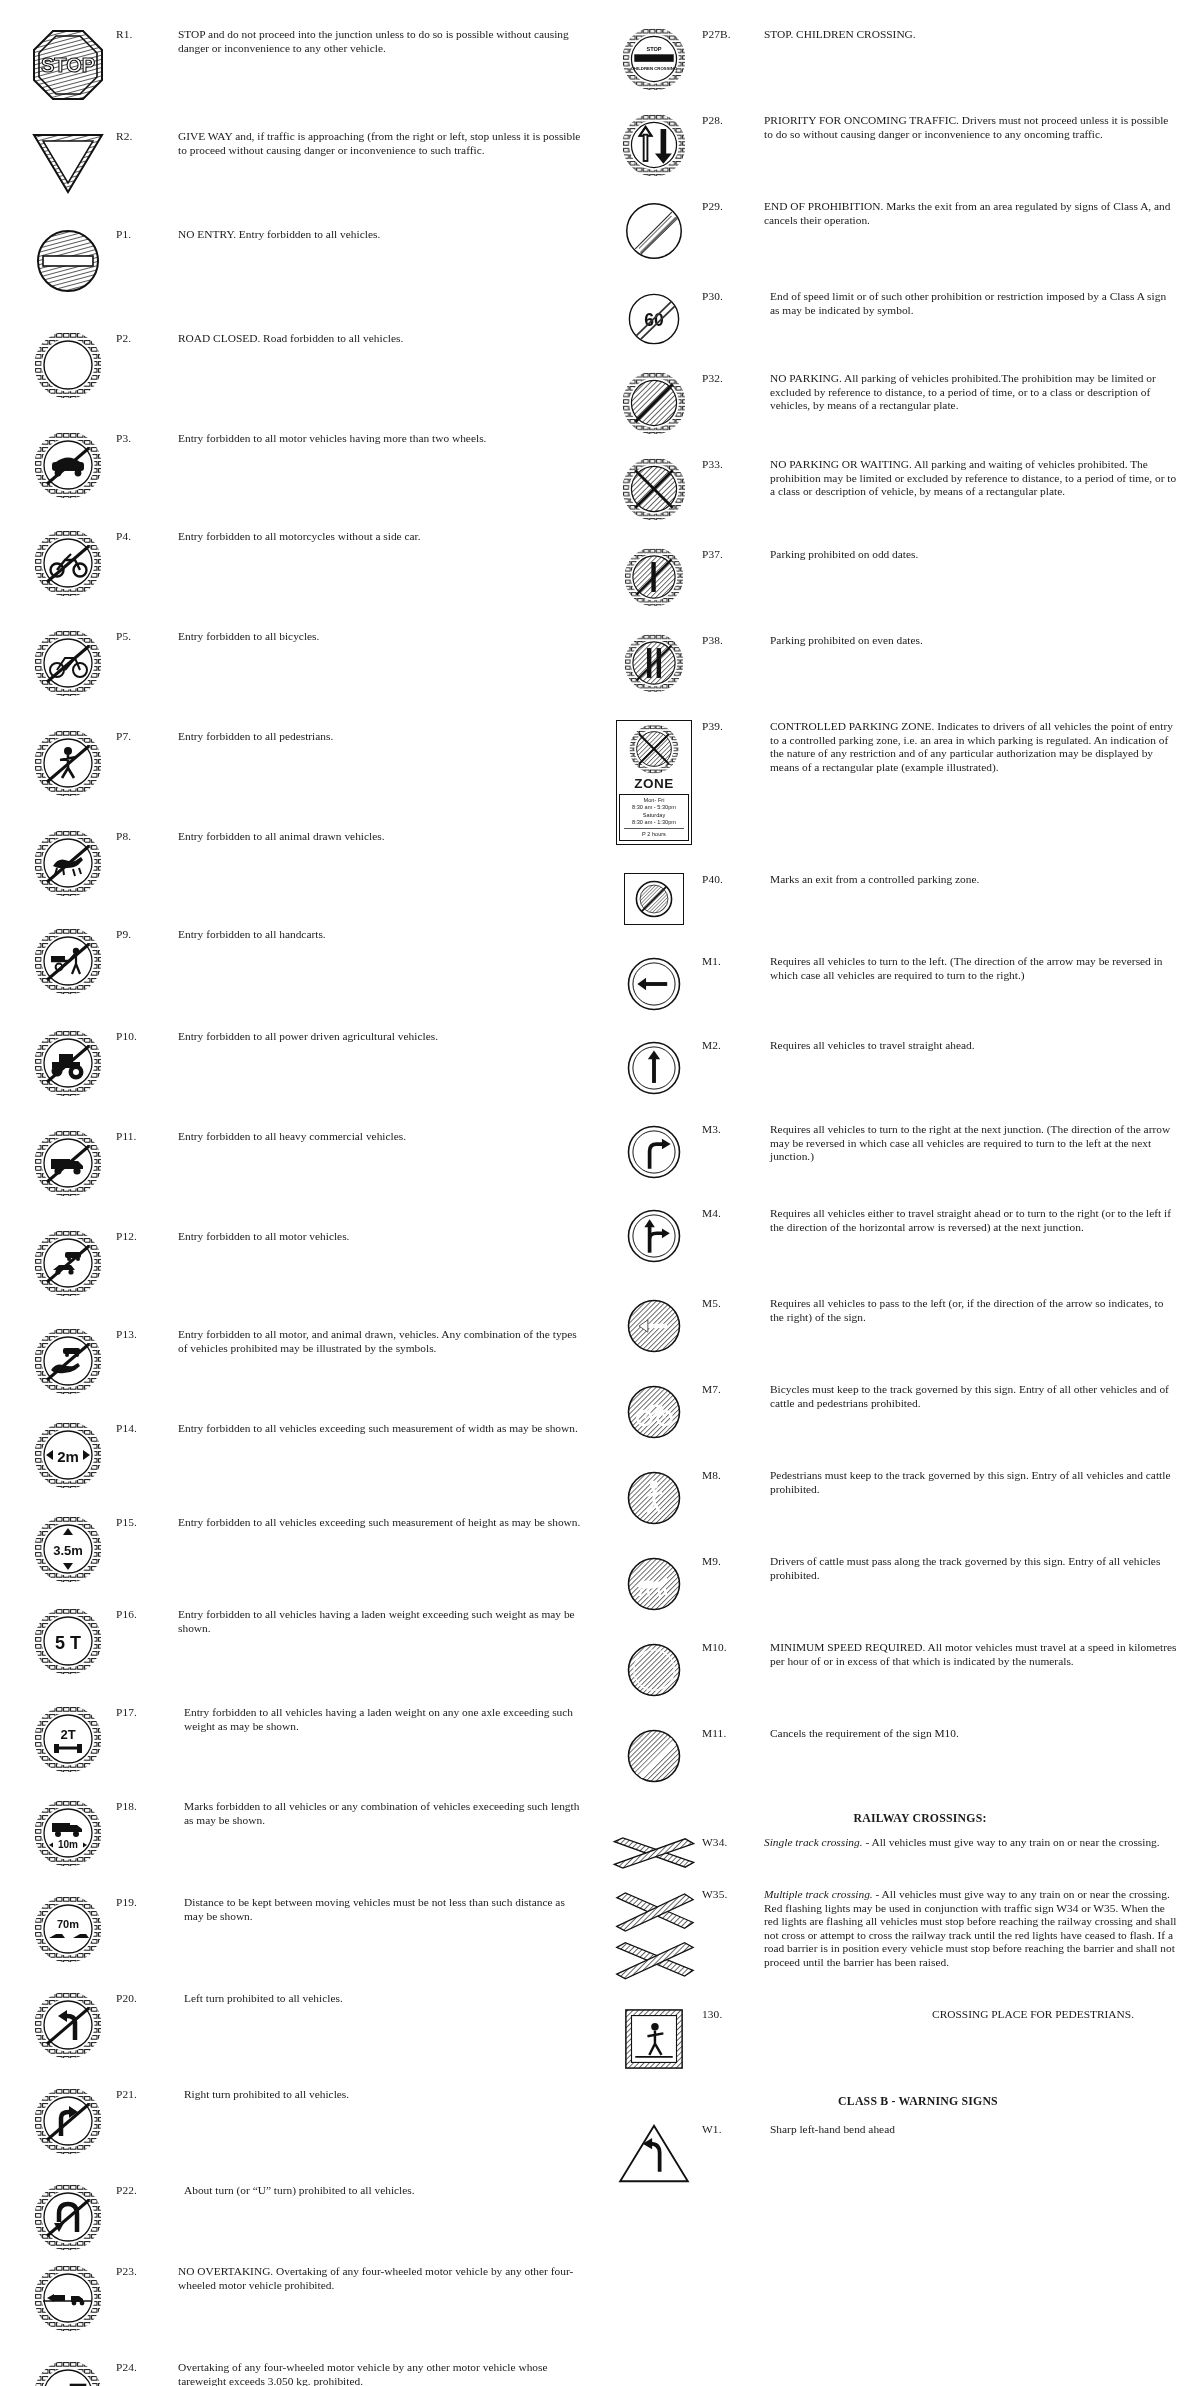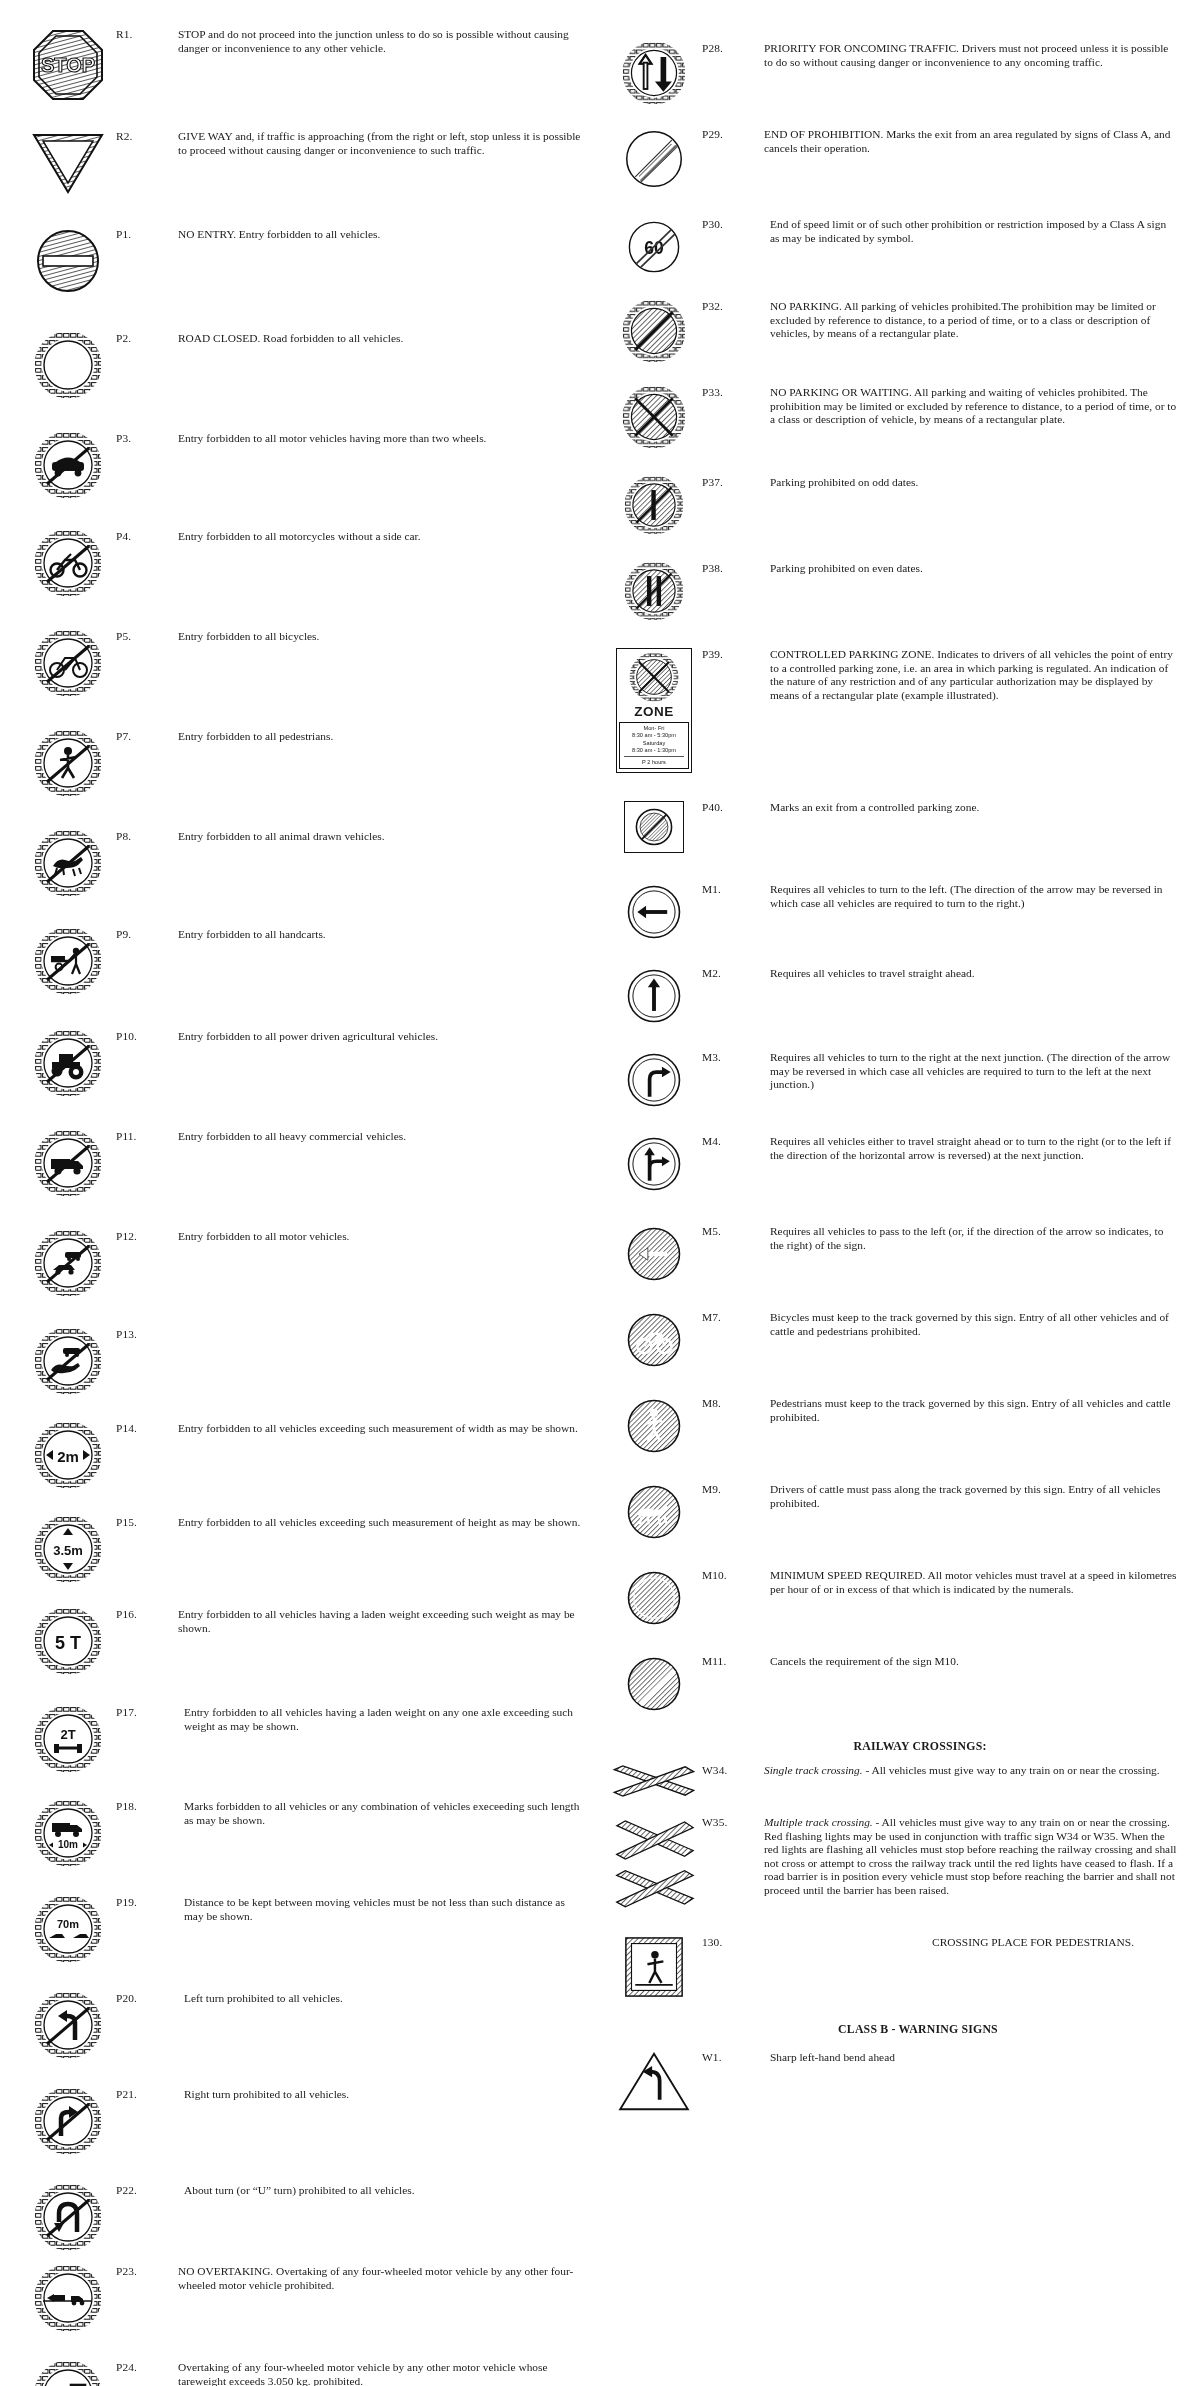--- a/index.html
+++ b/index.html
@@ -314,20 +314,21 @@
          <circle cx="33" cy="33" r="30" fill="none" stroke="url(#dash)" stroke-width="7"></circle>
          <circle cx="33" cy="33" r="24" fill="#fff" stroke="#111" stroke-width="1.3"></circle>
          <rect x="28" y="20" width="17" height="6" rx="2" fill="#111"></rect>
          <circle cx="32" cy="27" r="2" fill="#111"></circle>
               <circle cx="42" cy="27" r="2" fill="#111"></circle>
          <path d="M16 42 q5 -7 12 -5 q6 2 10 1 l5 -3 l2 3 l-5 4 q-5 3 -11 3 q-9 1 -13 -3z" fill="#111"></path>
          <line x1="12" y1="52" x2="54" y2="16" stroke="#111" stroke-width="3"></line>
        </svg>
      </div>
      <div class="code-cell">P13.</div>
+     <div class="desc-cell">Entry forbidden to all motor, and animal drawn, vehicles. Any combination of the types of vehicles prohibited may be illustrated by the symbols.</div>
    </div>
 
    <div class="row" style="margin-top:26px">
      <div class="sign-cell">
        <svg width="66" height="66" viewBox="0 0 66 66">
          <circle cx="33" cy="33" r="30" fill="none" stroke="#111" stroke-width="2"></circle>
          <circle cx="33" cy="33" r="30" fill="none" stroke="url(#dash)" stroke-width="7"></circle>
          <circle cx="33" cy="33" r="24" fill="#fff" stroke="#111" stroke-width="1.3"></circle>
          <path d="M11 33 l7 -5 v10 z" fill="#111"></path>
          <path d="M55 33 l-7 -5 v10 z" fill="#111"></path>
@@ -492,20 +493,34 @@
        </svg>
      </div>
      <div class="code-cell">P24.</div>
      <div class="desc-cell">Overtaking of any four-wheeled motor vehicle by any other motor vehicle whose tareweight exceeds 3.050 kg. prohibited.</div>
    </div>
 
   </div>
 
   <div class="col col-right">
 
+   <div class="row" style="margin-top:8px">
+     <div class="sign-cell">
+       <svg width="62" height="62" viewBox="0 0 66 66">
+         <circle cx="33" cy="33" r="30" fill="none" stroke="#111" stroke-width="2"></circle>
+         <circle cx="33" cy="33" r="30" fill="none" stroke="url(#dash)" stroke-width="7"></circle>
+         <circle cx="33" cy="33" r="24" fill="#fff" stroke="#111" stroke-width="1.3"></circle>
+         <text x="33" y="24" text-anchor="middle" font-family="Liberation Sans, sans-serif" font-size="6" font-weight="bold" fill="#111">STOP</text>
+         <rect x="12" y="28" width="42" height="8" fill="#111"></rect>
+         <text x="33" y="45" text-anchor="middle" font-family="Liberation Sans, sans-serif" font-size="4.6" font-weight="bold" fill="#111">CHILDREN CROSSING</text>
+       </svg>
+     </div>
+     <div class="code-cell">P27B.</div>
+     <div class="desc-cell">STOP. CHILDREN CROSSING.</div>
+   </div>
 
    <div class="row" style="margin-top:22px">
      <div class="sign-cell">
        <svg width="62" height="62" viewBox="0 0 66 66">
          <circle cx="33" cy="33" r="30" fill="none" stroke="#111" stroke-width="2"></circle>
          <circle cx="33" cy="33" r="30" fill="none" stroke="url(#dash)" stroke-width="7"></circle>
          <circle cx="33" cy="33" r="24" fill="#fff" stroke="#111" stroke-width="1.3"></circle>
          <path d="M24 50 L24 22 M24 14 l-6 9 h12z" fill="none" stroke="#111" stroke-width="2.6"></path>
          <path d="M18 23 h12 l-6 -9z" fill="#fff" stroke="#111" stroke-width="2"></path>
          <rect x="22" y="22" width="4" height="28" fill="#fff" stroke="#111" stroke-width="2"></rect>

